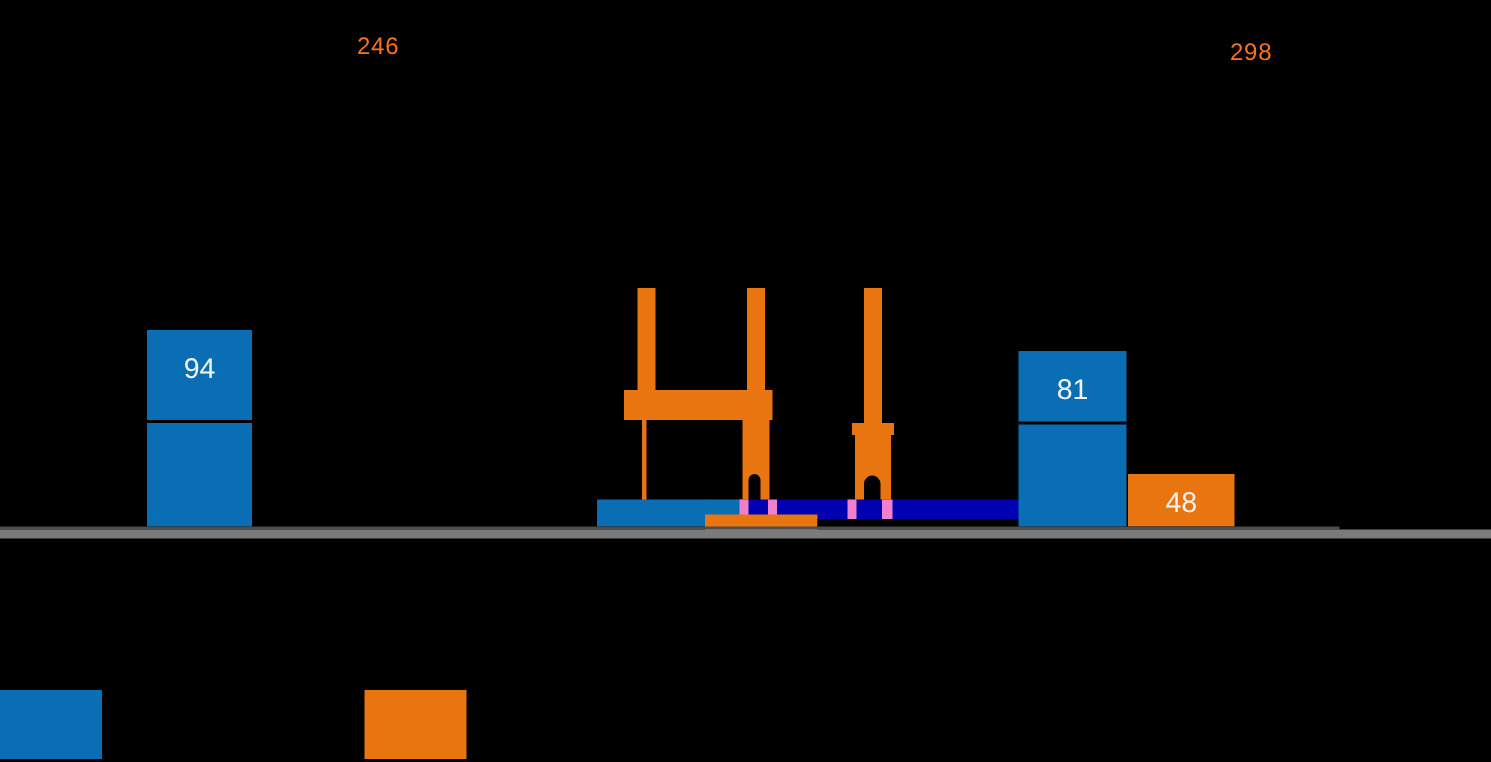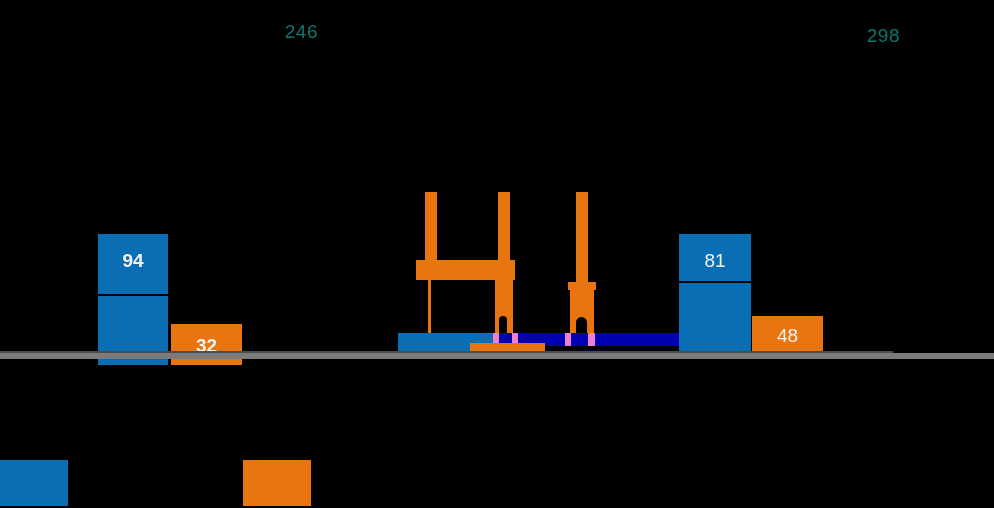--- a/index.html
+++ b/index.html
@@ -14,26 +14,26 @@
     position: relative;
     width: 994px;
     height: 508px;
     background: #000000;
     overflow: hidden;
   }
   .abs { position: absolute; }
 
   
   .top-label {
-    color: #0f766e;
-    font-size: 19px;
+    color: #f97316;
+    font-size: 16px;
     line-height: 19px;
     letter-spacing: 0.5px;
     white-space: nowrap;
-    text-align: right;
+    text-align: left;
   }
 
   
   .bar-blue   { background: #0A6EB4; }
   .bar-orange { background: #E8750F; }
   .bar-darkblue { background: #0000B0; }
   .bar-pink   { background: #F07FD0; }
   .bar-black  { background: #000000; }
 
   .bar-label {
@@ -64,30 +64,27 @@
 </style>
 </head>
 <body>
 
 <div id="stage">
 
   <div class="abs top-label" style="left:238px; top:22px; width:80px;">246</div>
 
   <div class="abs top-label" style="left:820px; top:26px; width:80px;">298</div>
 
-  <div class="abs" style="left:98px; top:234px; width:144px; height:131px;font-weight:bold;">
+  <div class="abs" style="left:98px; top:220px; width:144px; height:131px;">
 
     <div class="abs bar-blue" style="left:0px; top:0px; width:70px; height:131px;">
       <div class="seg-divider" style="top:60px;"></div>
       <div class="bar-label" style="top:17px;">94</div>
     </div>
 
-    <div class="abs bar-orange" style="left:73px; top:90px; width:71px; height:41px;">
-      <div class="bar-label" style="top:12px;">32</div>
-    </div>
   </div>
 
   <div class="abs" style="left:0px; top:0px; width:994px; height:360px;">
 
     <div class="abs bar-orange" style="left:425px; top:192px; width:12px; height:68px;"></div>
 
     <div class="abs bar-orange" style="left:498px; top:192px; width:12px; height:68px;"></div>
 
     <div class="abs bar-orange" style="left:416px; top:260px; width:99px; height:20px;"></div>
 

